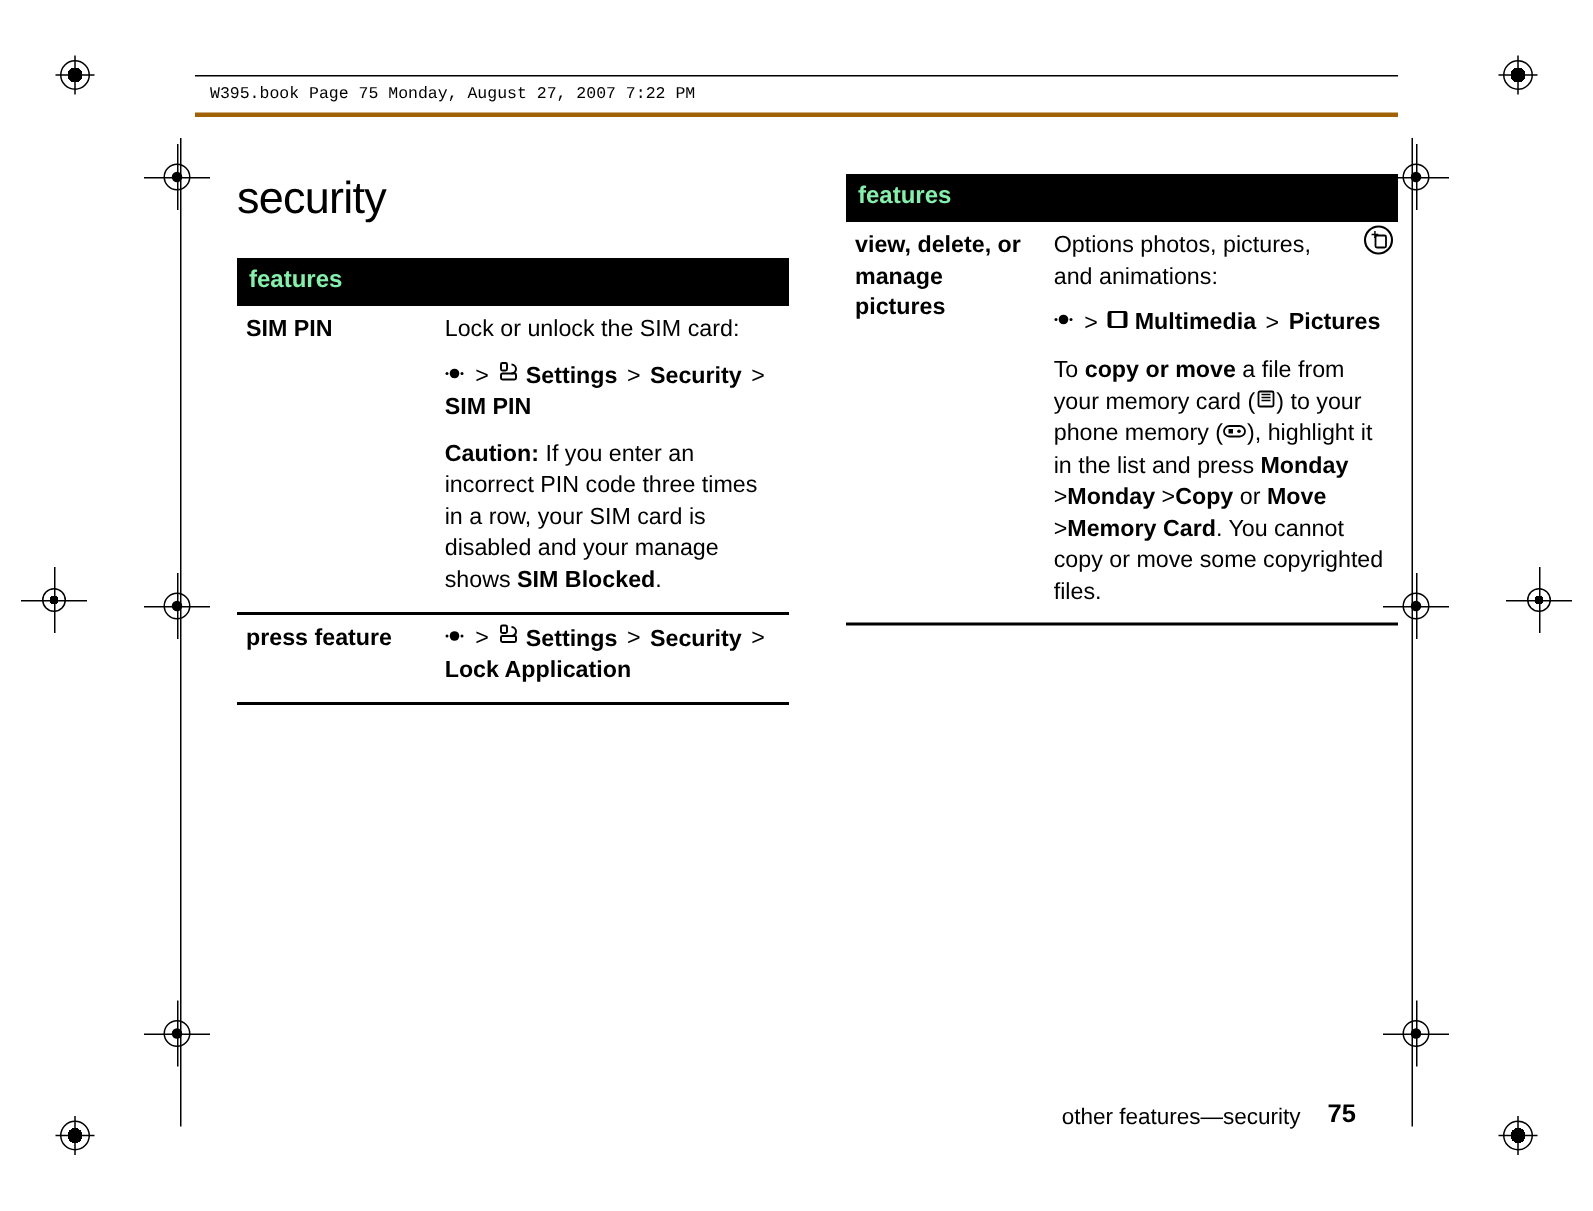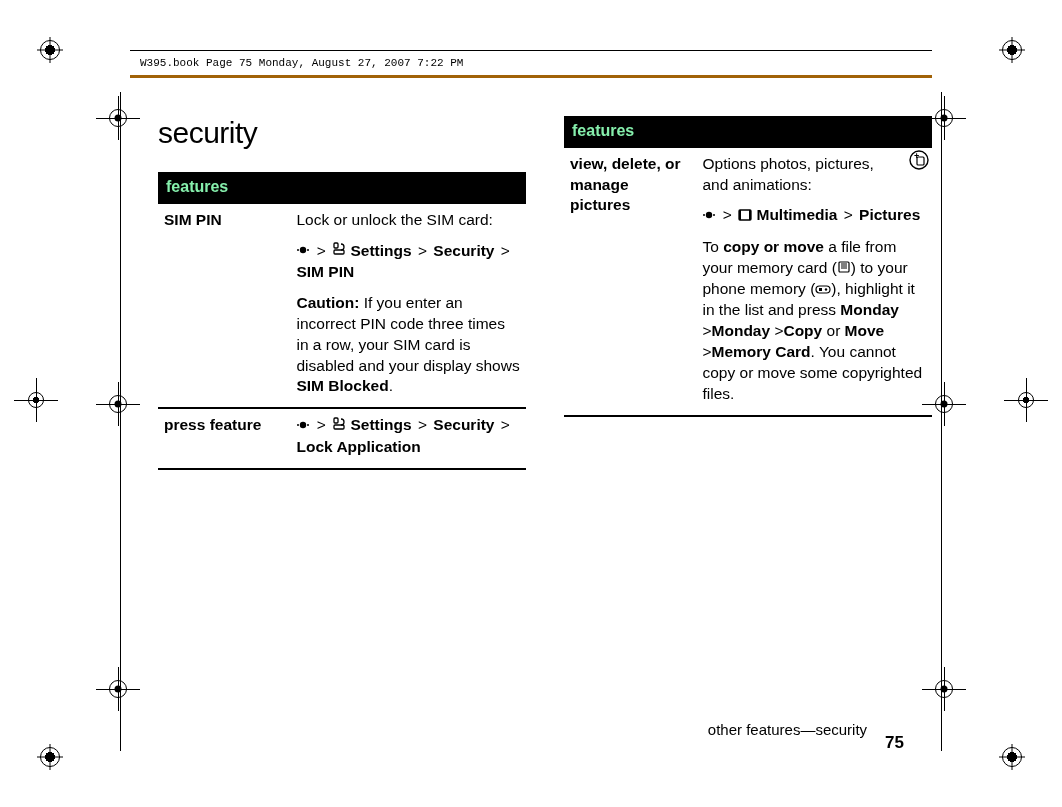--- a/index.html
+++ b/index.html
@@ -80,21 +80,21 @@
 
   .nav-icon { display:inline-block; vertical-align:middle; }
   .sep { margin: 0 2px; }
 
   .footer {
     position: absolute;
     bottom: 54px;
     right: 158px;
     font-size: 15px;
     display:flex;
-    align-items:flex-start;
+    align-items:flex-end;
     gap:18px;
   }
   .footer .pg { font-weight: bold; font-size: 17px; border-left: 0; padding-left: 0; margin-top: 12px;}
 
   .col2 { position: relative; }
   .opt-icon { position:absolute; top: 2px; right: 2px; }
 
   .cross-group { position:absolute; width:36px; height:36px; }
   .cross-group .hh{position:absolute;top:50%;left:-4px;right:-4px;height:1px;background:#000;}
   .cross-group .vv{position:absolute;left:50%;top:-4px;bottom:-4px;width:1px;background:#000;}
@@ -198,21 +198,21 @@
                     <path d="M9 2 a3 3 0 1 1 0 6" fill="none" stroke="#000" stroke-width="1.3"></path>
                     <rect x="2" y="8" width="10" height="4" rx="1" fill="none" stroke="#000" stroke-width="1.3"></rect>
                   </svg></span>
             <span class="narrow">Settings</span>
             <span class="sep">&gt;</span>
             <span class="narrow">Security</span>
             <span class="sep">&gt;</span>
             <span class="narrow">SIM PIN</span>
           </p>
           <p>
-            <span class="b">Caution:</span><span> If you enter an incorrect PIN code three times in a row, your SIM card is disabled and your display shows </span><span class="narrow">SIM Blocked</span><span>.</span>
+            <span class="b">Caution:</span><span> If you enter an incorrect PIN code three times in a row, your SIM card is disabled and your manage shows </span><span class="narrow">SIM Blocked</span><span>.</span>
           </p>
         </td>
       </tr>
       <tr class="top-row">
         <td class="label">press feature</td>
         <td class="desc">
           <p>
             <span class="nav-icon"><svg width="14" height="12" viewBox="0 0 14 12">
                     <circle cx="7" cy="6" r="3.2" fill="#000"></circle>
                     <circle cx="2" cy="6" r="1" fill="#000"></circle>

